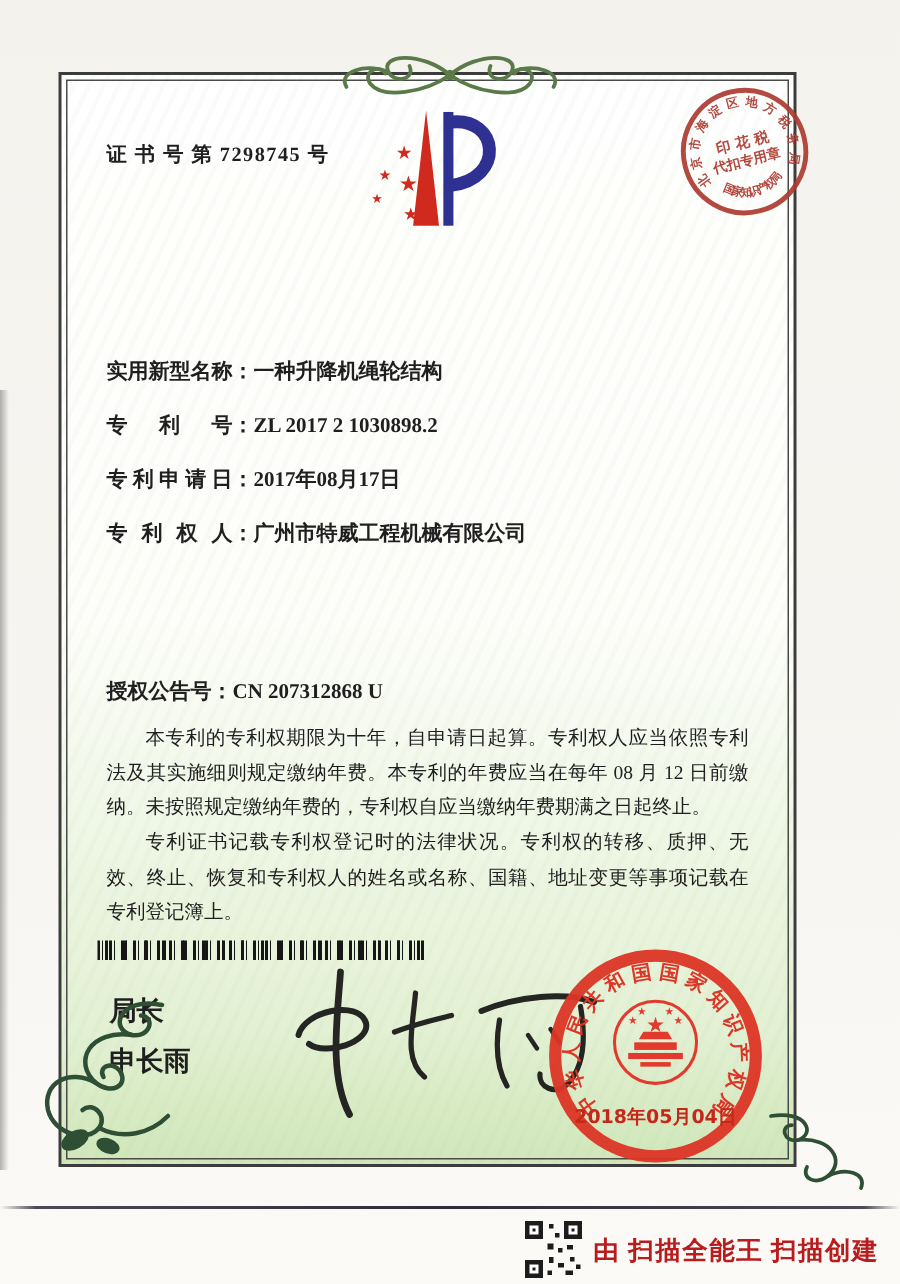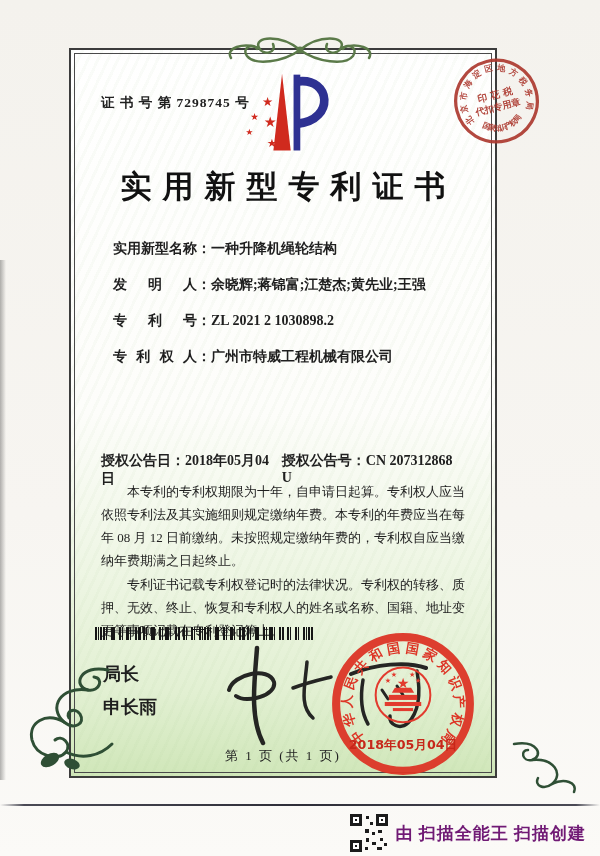--- a/index.html
+++ b/index.html
@@ -5,36 +5,36 @@
   html,body{margin:0;padding:0;}
   body{
     width:600px;height:856px;position:relative;overflow:hidden;
     background:linear-gradient(180deg,#f4f2ed 0%,#f7f5f1 60%,#fbfaf7 100%);
     font-family:"Liberation Serif","DejaVu Serif",serif;color:#1f1f1f;
   }
   .edge-shadow{position:absolute;left:0;top:260px;width:6px;height:520px;
     background:linear-gradient(90deg,rgba(40,40,40,.35),rgba(40,40,40,0));pointer-events:none;}
   
   .cert{
-    position:absolute;left:69px;top:48px;width:428px;height:730px;
+    position:absolute;left:39px;top:48px;width:492px;height:730px;
     border:2px solid #3c3c3c;box-sizing:border-box;
     background:
       repeating-linear-gradient(115deg,rgba(150,190,130,.05) 0 3px,rgba(255,255,255,0) 3px 9px),
       linear-gradient(180deg,rgba(255,255,255,.9) 0%,rgba(253,253,250,.9) 50%,rgba(222,238,204,.85) 88%,rgba(203,228,178,.9) 100%),
       #fdfdfb;
   }
   .cert::before{content:"";position:absolute;left:3px;top:3px;right:3px;bottom:3px;
     border:1px solid #4a4a4a;pointer-events:none;}
   .cert-inner{position:absolute;left:30px;right:30px;top:0;height:100%;}
   .cert-no{position:absolute;left:0;top:44px;font-size:13.5px;font-weight:bold;letter-spacing:1px;}
   .logo{position:absolute;left:50%;top:16px;transform:translateX(-50%);}
   .title{position:absolute;left:0;right:0;top:116px;text-align:center;
     font-size:31px;font-weight:bold;letter-spacing:11px;text-indent:11px;color:#111;}
   .fields{position:absolute;left:0;right:0;top:188px;font-size:14px;font-weight:bold;line-height:1.5;}
-  .frow{margin:0 0 15px 12px;}
+  .frow{margin:0 0 15px 0;}
   .flabel{display:inline-block;width:84px;text-align:justify;text-align-last:justify;}
   .grant-row{position:absolute;left:0;right:0;top:402px;font-size:14px;font-weight:bold;display:flex;}
   .grant-no{}
   .paras{position:absolute;left:0;right:0;top:430px;font-size:13px;line-height:1.78;text-align:justify;}
   .paras p{margin:0;text-indent:2em;}
   .barcode{position:absolute;left:-6px;top:577px;width:218px;height:13px;
     background:
       repeating-linear-gradient(90deg,#161616 0 2px,transparent 2px 3px,#161616 3px 4px,transparent 4px 8px),
       repeating-linear-gradient(90deg,transparent 0 5px,#161616 5px 7px,transparent 7px 13px);}
   .signer{position:absolute;left:2px;top:608px;font-size:18px;font-weight:bold;line-height:1.85;}
@@ -43,21 +43,21 @@
   .page-num{position:absolute;left:0;right:0;top:697px;text-align:center;font-size:13px;letter-spacing:2px;}
   
   .orn-top{position:absolute;left:203px;top:28px;z-index:3;}
   .flourish-bl{position:absolute;left:20px;top:664px;z-index:3;}
   .flourish-br{position:absolute;right:16px;top:738px;transform:scaleX(-1);z-index:3;}
   .tax-stamp{position:absolute;left:446px;top:50px;transform:rotate(-14deg);z-index:4;opacity:.92;}
   
   .scan-line{position:absolute;left:0;top:804px;width:600px;height:2px;
     background:linear-gradient(90deg,rgba(60,60,60,0),#4a4a55 4%,#2e2e38 50%,#4a4a55 96%,rgba(60,60,60,0));}
   .scan-footer{position:absolute;right:14px;top:814px;display:flex;align-items:center;gap:8px;}
-  .scan-text{font-size:17px;font-weight:bold;color:#701a75;letter-spacing:1px;}
+  .scan-text{font-size:17px;font-weight:bold;color:#b91c1c;letter-spacing:1px;}
   svg text{font-family:"DejaVu Sans","Liberation Sans",sans-serif;}
 </style>
 </head>
 <body>
 
 <div class="edge-shadow"></div>
 
 <div class="cert">
   <div class="cert-inner">
 
@@ -71,31 +71,29 @@
         <rect x="61" y="9" width="7" height="79" fill="#2e3192"></rect>
         <path d="M66,16 C100,12 104,56 66,60" fill="none" stroke="#2e3192" stroke-width="9"></path>
         <text x="28" y="42" font-size="13" fill="#d02a1e">★</text>
         <text x="16" y="56" font-size="10" fill="#d02a1e">★</text>
         <text x="30" y="64" font-size="15" fill="#d02a1e">★</text>
         <text x="11" y="72" font-size="9" fill="#d02a1e">★</text>
         <text x="33" y="84" font-size="12" fill="#d02a1e">★</text>
       </svg>
     </div>
 
-    <div class="title">实用新型专利证书</div>
 
     <div class="fields">
       <p class="frow"><span class="flabel">实用新型名称</span><span>：</span><span>一种升降机绳轮结构</span></p>
-      <p class="frow"><span class="flabel">发 明 人</span><span>：</span><span>余晓辉;蒋锦富;江楚杰;黄先业;王强</span></p>
-      <p class="frow"><span class="flabel">专 利 号</span><span>：</span><span>ZL 2021 2 1030898.2</span></p>
+      <p class="frow"><span class="flabel">专 利 号</span><span>：</span><span>ZL 2017 2 1030898.2</span></p>
+      <p class="frow"><span class="flabel">专利申请日</span><span>：</span><span>2017年08月17日</span></p>
       <p class="frow"><span class="flabel">专 利 权 人</span><span>：</span><span>广州市特威工程机械有限公司</span></p>
     </div>
 
     <div class="grant-row">
-      <span><span>授权公告日</span><span>：</span><span>2018年05月04日</span></span>
       <span class="grant-no"><span>授权公告号</span><span>：</span><span>CN 207312868 U</span></span>
     </div>
 
     <div class="paras">
       <p>本专利的专利权期限为十年，自申请日起算。专利权人应当依照专利法及其实施细则规定缴纳年费。本专利的年费应当在每年 08 月 12 日前缴纳。未按照规定缴纳年费的，专利权自应当缴纳年费期满之日起终止。</p>
       <p>专利证书记载专利权登记时的法律状况。专利权的转移、质押、无效、终止、恢复和专利权人的姓名或名称、国籍、地址变更等事项记载在专利登记簿上。</p>
     </div>
 
     <div class="barcode"></div>
 
@@ -148,21 +146,20 @@
           <text x="9" y="-18" font-size="7" text-anchor="middle">★</text>
           <path d="M-11,-2 L11,-2 L8,-7 L-8,-7 Z"></path>
           <rect x="-14" y="0" width="28" height="5"></rect>
           <rect x="-18" y="7" width="36" height="4"></rect>
           <rect x="-10" y="13" width="20" height="3"></rect>
         </g>
         <text x="75" y="119" text-anchor="middle" font-size="12.5" font-weight="bold" fill="#c7271a">2018年05月04日</text>
       </svg>
     </div>
 
-    <div class="page-num">第 1 页 (共 1 页)</div>
   </div>
 </div>
 
 <div class="orn-top">
   <svg width="194" height="44" viewBox="0 0 194 44">
     <g fill="none" stroke="#5b7a49" stroke-width="2.5" stroke-linecap="round">
       <path d="M97,22 C78,6 50,8 56,20 C60,28 74,25 70,16"></path>
       <path d="M97,22 C80,34 52,38 44,28 C38,20 50,14 54,21"></path>
       <path d="M56,20 C40,14 22,20 28,30"></path>
       <path d="M97,22 C116,6 144,8 138,20 C134,28 120,25 124,16"></path>

